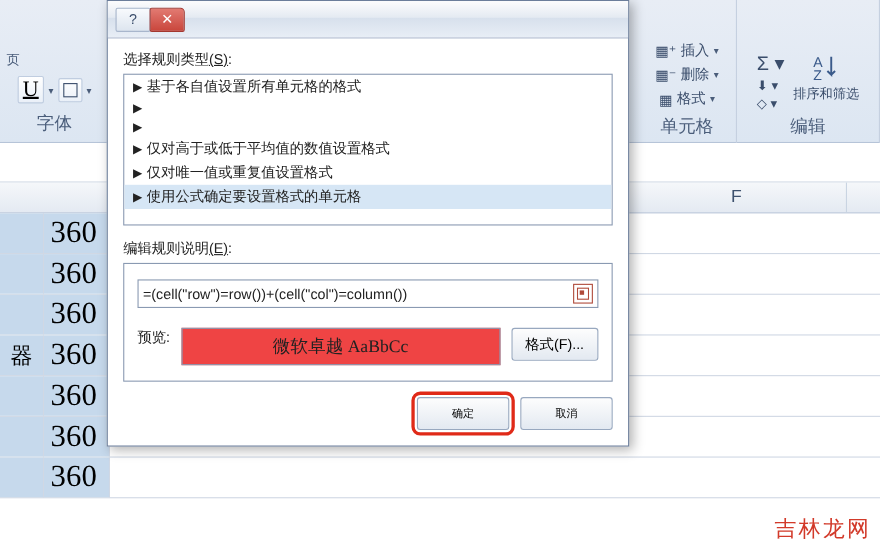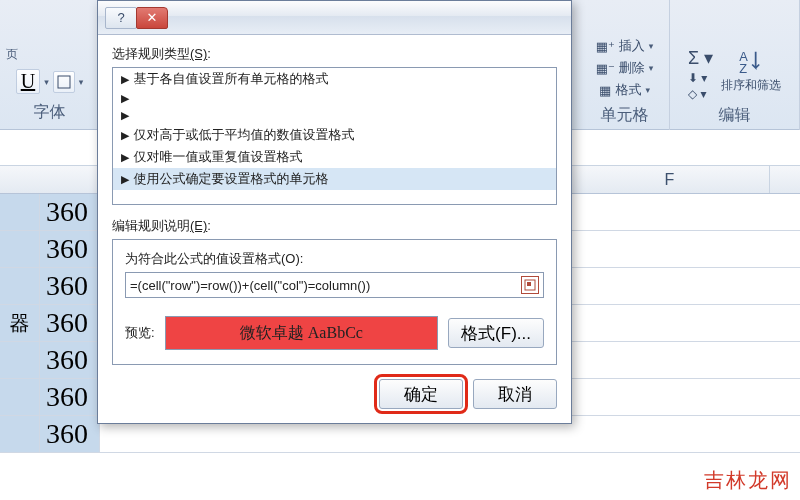--- a/index.html
+++ b/index.html
@@ -41,25 +41,25 @@
 .dialog-body { padding: 10px 14px 14px; font-size: 13px; color: #222; }
 .section-label { margin-bottom: 4px; }
 .section-label .u { text-decoration: underline; }
 .rule-list { border: 1px solid #8a9ab2; height: 138px; background: #fff; overflow: hidden; }
 .rule-item { padding: 2px 8px; font-size: 13px; display: flex; align-items: center; gap: 4px; }
 .rule-item.selected { background: #d6e6f5; }
 .rule-item .arrow { font-size: 11px; }
 .edit-box { border: 1px solid #8a9ab2; padding: 10px 12px 14px; margin-top: 4px; }
 .formula-input { width: 100%; height: 26px; border: 1px solid #8a9ab2; font-family: 'Courier New', monospace; font-size: 13px; padding: 2px 4px; display:flex; align-items:center; justify-content:space-between; margin-top:4px; }
 .formula-input .picker { width:18px; height:18px; border:1px solid #b04a3a; display:flex; align-items:center; justify-content:center; }
-.preview-row { display: flex; align-items: center; gap: 10px; margin-top: 18px; }
+.preview-row { display: flex; gap: 10px; margin-top: 18px; }
 .preview-box { flex:1; height: 34px; background: #ef4444; border: 1px solid #8a9ab2; display: flex; align-items: center; justify-content: center; font-size: 16px; font-family: 'SimSun','KaiTi'; }
-.fmt-btn { height: 30px; padding: 0 12px; background: linear-gradient(#fdfdfd,#e3e9f1); border: 1px solid #98a8bf; border-radius: 3px; font-size: 17px; }
+.fmt-btn { height: 30px; padding: 0 12px; background: linear-gradient(#fdfdfd,#e3e9f1); border: 1px solid #98a8bf; border-radius: 3px; font-size: 13px; }
 .dialog-footer { display: flex; justify-content: flex-end; gap: 10px; margin-top: 14px; }
-.dlg-btn { min-width: 84px; height: 30px; background: linear-gradient(#fdfdfd,#e3e9f1); border: 1px solid #98a8bf; border-radius: 3px; font-size: 17px; }
+.dlg-btn { min-width: 84px; height: 30px; background: linear-gradient(#fdfdfd,#e3e9f1); border: 1px solid #98a8bf; border-radius: 3px; font-size: 10px; }
 .ok-highlight { outline: 3px solid #e02a18; outline-offset: 2px; }
 
 
 .right-groups { position: absolute; right: 0; top: 0; height: 130px; display: flex; }
 .cells-group { width: 90px; }
 .cells-group .item { display:flex; align-items:center; gap:4px; font-size:13px; color:#3a4d6b; margin:2px 0; }
 .edit-group { width: 130px; }
 .edit-group .sigma { font-size: 18px; }
 
 .watermark { position: absolute; right: 8px; bottom: 6px; font-size: 20px; color: #d23a2a; font-family: 'KaiTi','SimSun'; letter-spacing: 2px; }
@@ -193,23 +193,20 @@
       <div class="rule-item selected">
           <span class="arrow">▶</span>
           <span>使用公式确定要设置格式的单元格</span>
         </div>
     </div>
 
     <div class="section-label" style="margin-top:12px;">
       <span>编辑规则说明</span><span class="u">(E)</span>:
     </div>
     <div class="edit-box">
-      <div>
-        <span>为符合此公式的值设置格式</span><span class="u">(O)</span>:
-      </div>
       <div class="formula-input">
         <span>=(cell("row")=row())+(cell("col")=column())</span>
         <span class="picker">
           <svg width="12" height="12">
               <rect x="1" y="1" width="10" height="10" fill="none" stroke="#b04a3a"></rect>
               <rect x="3" y="3" width="4" height="4" fill="#b04a3a"></rect>
             </svg>
         </span>
       </div>
       <div class="preview-row">

